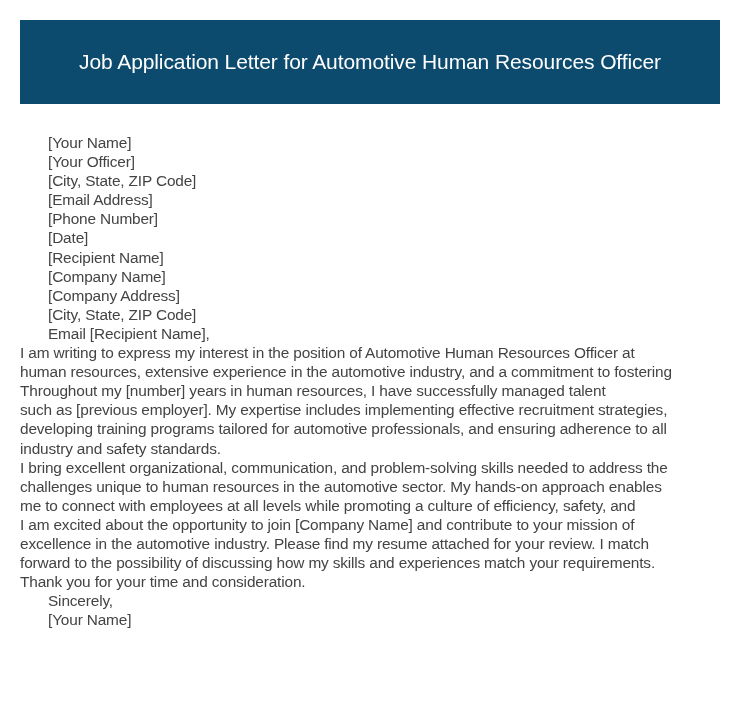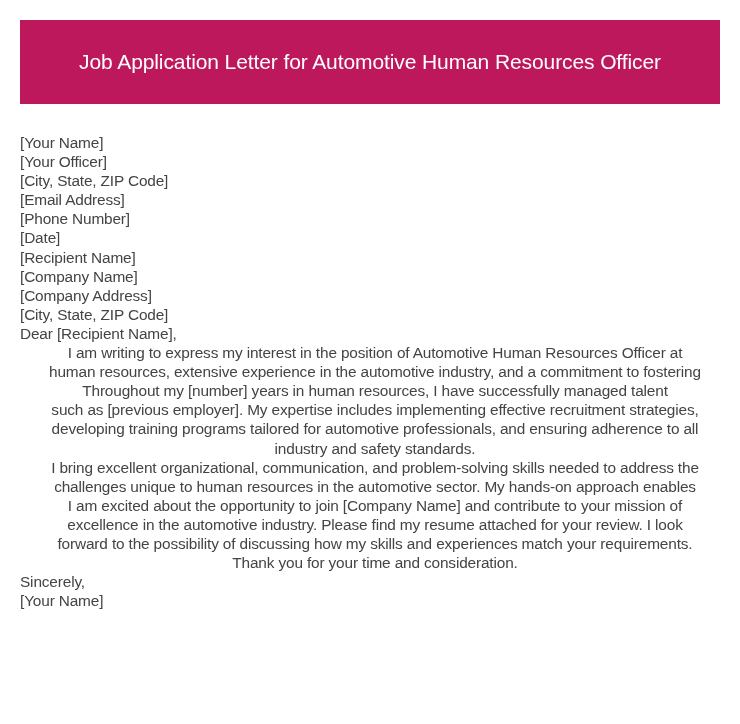--- a/index.html
+++ b/index.html
@@ -13,21 +13,21 @@
       overflow: hidden;
       position: relative;
       font-family: "Liberation Sans", "DejaVu Sans", sans-serif;
     }
     .header {
       position: absolute;
       left: 20px;
       top: 20px;
       width: 700px;
       height: 84px;
-      background: #be185d;
+      background: #0c4a6e;
       display: flex;
       align-items: center;
       justify-content: center;
     }
     .header-title {
       color: #ffffff;
       font-size: 21px;
       letter-spacing: -0.1px;
       white-space: nowrap;
     }
@@ -37,25 +37,25 @@
       top: 133px;
       width: 710px;
       color: #444444;
       font-size: 15.4px;
       line-height: 19.1px;
       letter-spacing: -0.15px;
     }
     .line {
       display: block;
       white-space: nowrap;
+      margin-left: 28px;
     }
     .para-line {
       display: block;
       white-space: nowrap;
-      text-align: center;
     }
   </style>
 </head>
 <body>
 
 <div class="header">
   <div class="header-title">Job Application Letter for Automotive Human Resources Officer</div>
 </div>
 
 <div class="letter">
@@ -66,41 +66,42 @@
     <span class="line">[Email Address]</span>
     <span class="line">[Phone Number]</span>
     <span class="line">[Date]</span>
   </div>
   <div>
     <span class="line">[Recipient Name]</span>
     <span class="line">[Company Name]</span>
     <span class="line">[Company Address]</span>
     <span class="line">[City, State, ZIP Code]</span>
   </div>
-  <span class="line">Dear [Recipient Name],</span>
+  <span class="line">Email [Recipient Name],</span>
 
   <div>
     <span class="para-line">I am writing to express my interest in the position of Automotive Human Resources Officer at</span>
     <span class="para-line">human resources, extensive experience in the automotive industry, and a commitment to fostering</span>
   </div>
 
   <div>
     <span class="para-line">Throughout my [number] years in human resources, I have successfully managed talent</span>
     <span class="para-line">such as [previous employer]. My expertise includes implementing effective recruitment strategies,</span>
     <span class="para-line">developing training programs tailored for automotive professionals, and ensuring adherence to all</span>
     <span class="para-line">industry and safety standards.</span>
   </div>
 
   <div>
     <span class="para-line">I bring excellent organizational, communication, and problem-solving skills needed to address the</span>
     <span class="para-line">challenges unique to human resources in the automotive sector. My hands-on approach enables</span>
+    <span class="para-line">me to connect with employees at all levels while promoting a culture of efficiency, safety, and</span>
   </div>
 
   <div>
     <span class="para-line">I am excited about the opportunity to join [Company Name] and contribute to your mission of</span>
-    <span class="para-line">excellence in the automotive industry. Please find my resume attached for your review. I look</span>
+    <span class="para-line">excellence in the automotive industry. Please find my resume attached for your review. I match</span>
     <span class="para-line">forward to the possibility of discussing how my skills and experiences match your requirements.</span>
     <span class="para-line">Thank you for your time and consideration.</span>
   </div>
 
   <span class="line">Sincerely,</span>
   <span class="line">[Your Name]</span>
 </div>
 
 </body></html>

